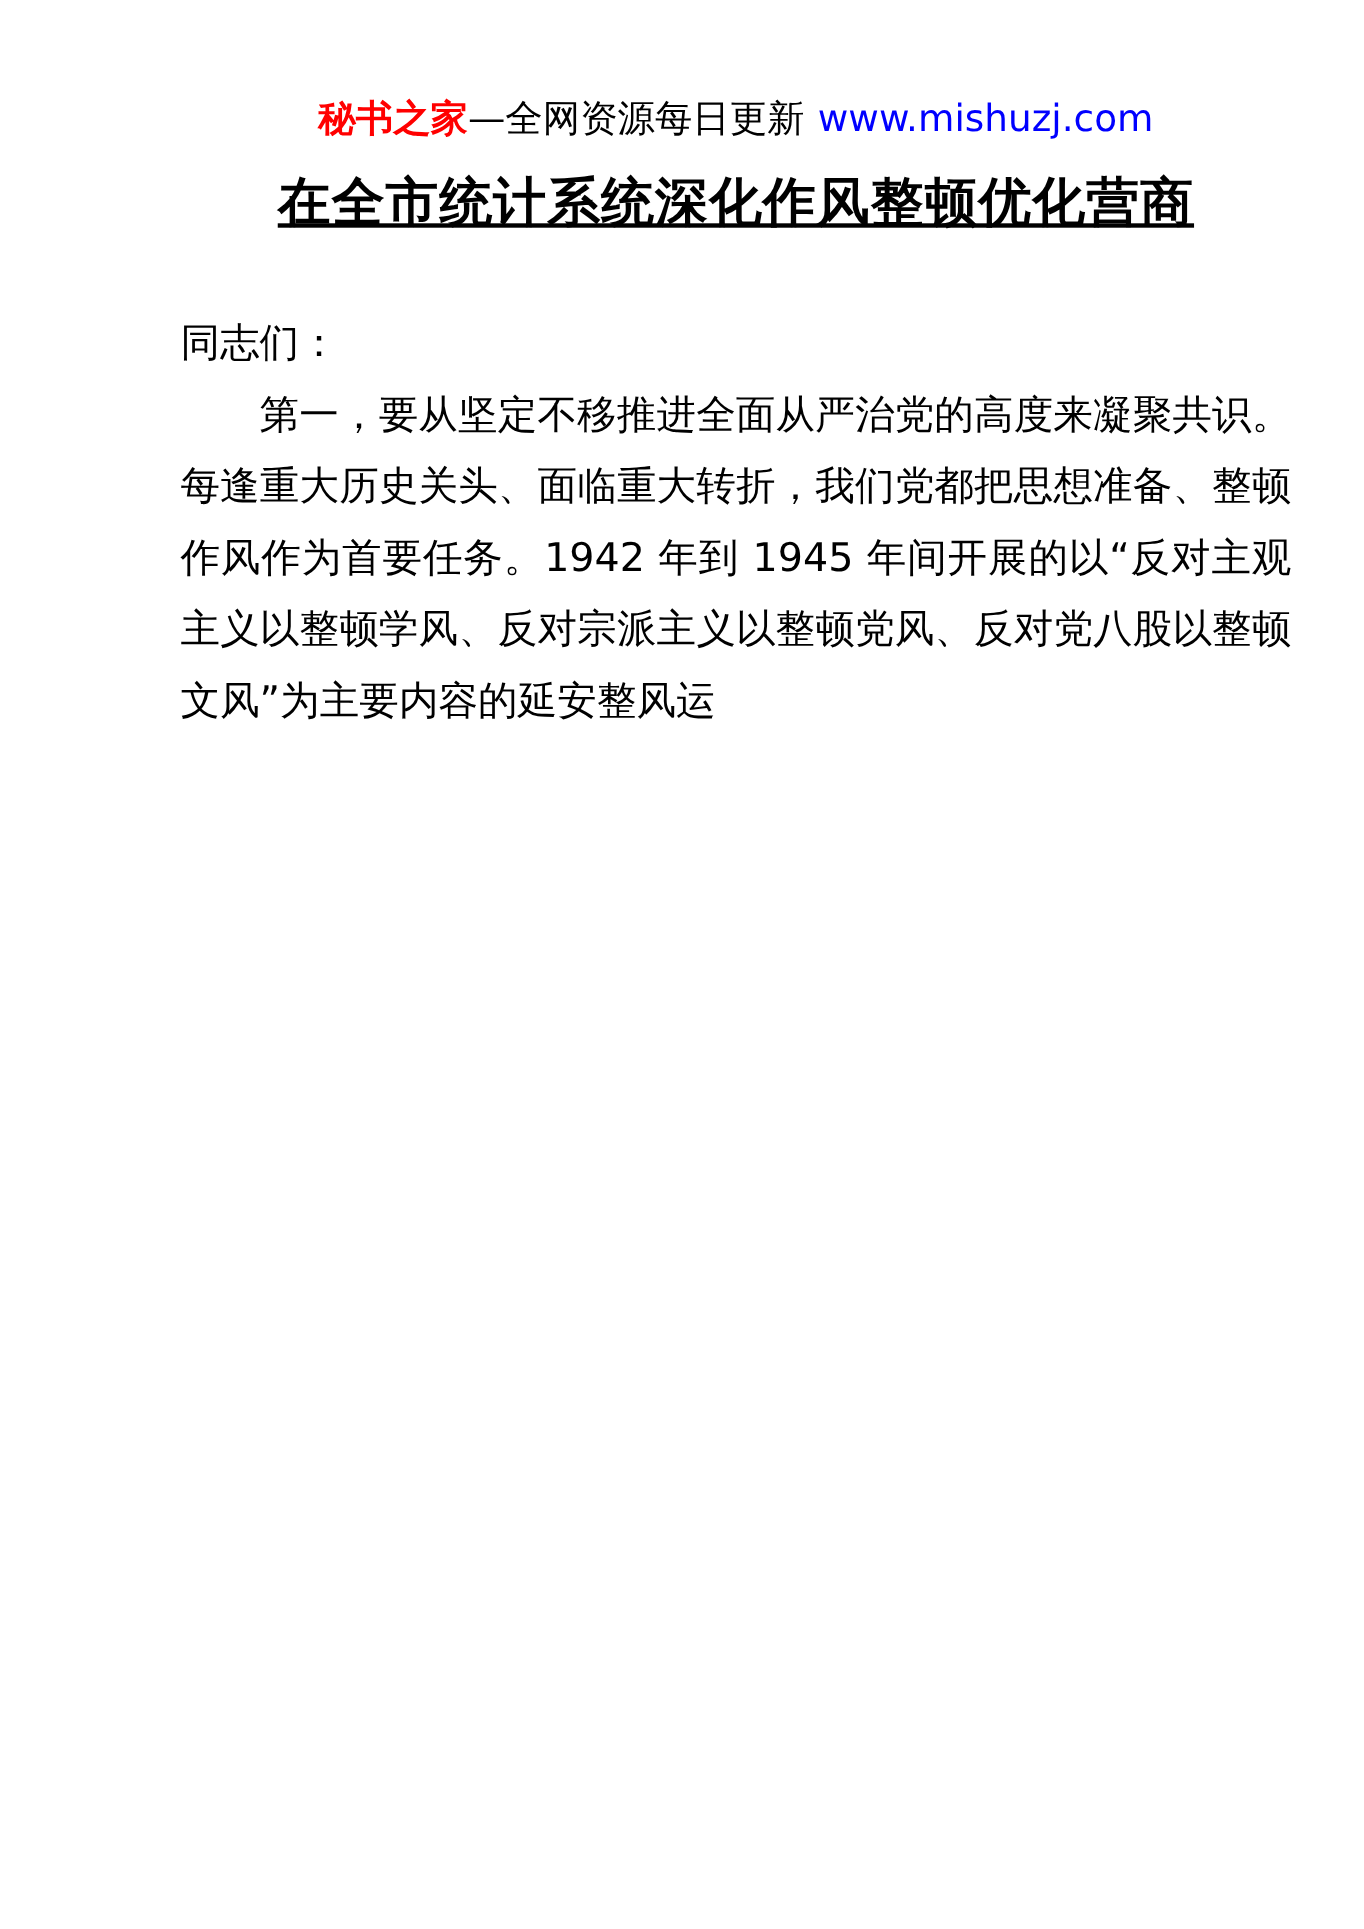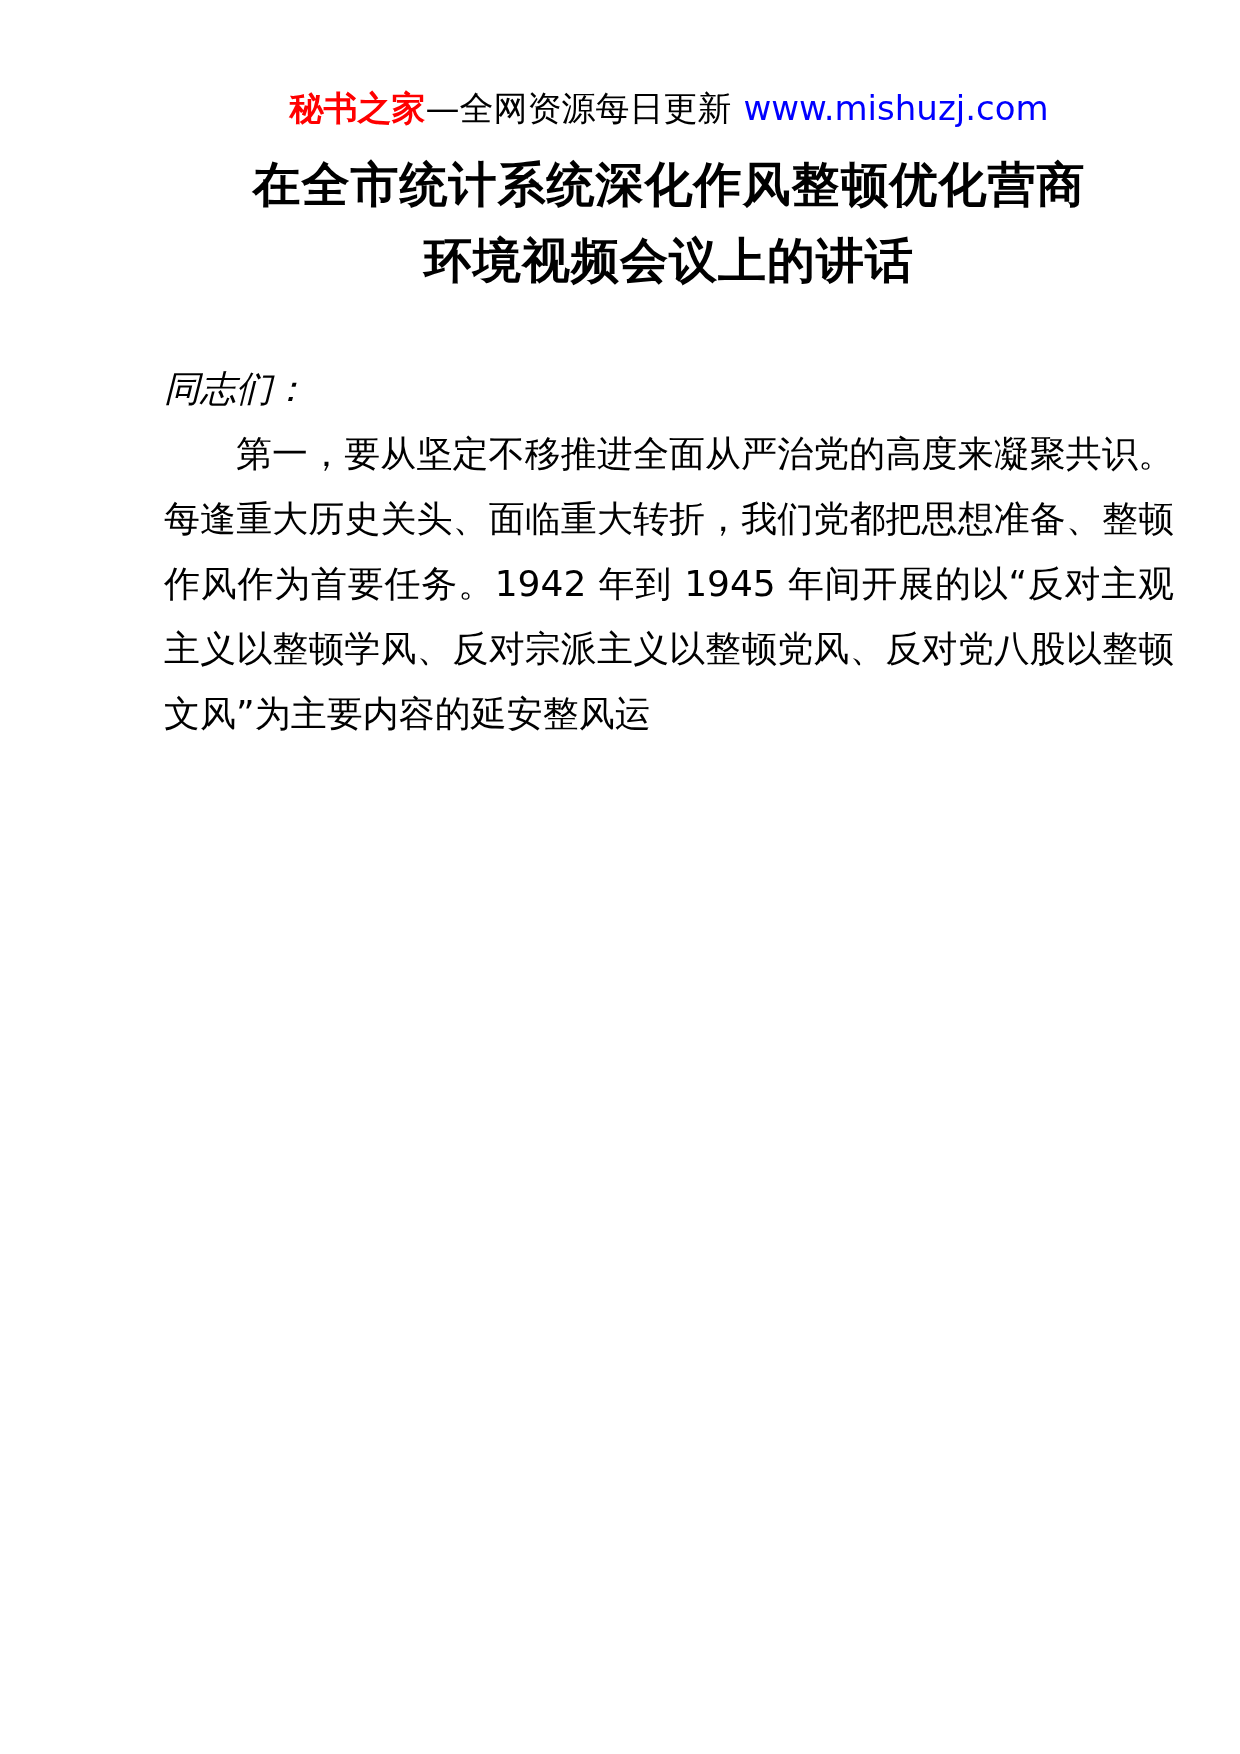--- a/index.html
+++ b/index.html
@@ -42,53 +42,52 @@
     margin-left: 12px;
   }
   
   .doc-title {
     margin-top: 14px;
     text-align: center;
     font-size: 48px;
     font-weight: bold;
     line-height: 76px;
     letter-spacing: 1px;
+    text-decoration: underline;
   }
   
   .doc-body {
     margin-top: 58px;
     font-size: 36px;
     line-height: 65px;
     text-align: justify;
   }
   .doc-body p {
     margin: 0;
     padding: 0;
     text-indent: 2em;
   }
   .doc-body p.salutation {
     text-indent: 0;
-    font-style: italic;
   }
   .doc-body p.heading {
     font-weight: bold;
   }
 </style>
 </head>
 <body>
 
 <div class="page">
 
   <div class="doc-header">
     <span class="brand">秘书之家</span><span class="separator">—</span><span class="tagline">全网资源每日更新</span><span class="url">www.mishuzj.com</span>
   </div>
 
   <div class="doc-title">
     <div>在全市统计系统深化作风整顿优化营商</div>
-    <div>环境视频会议上的讲话</div>
   </div>
 
   <div class="doc-body">
     <p class="salutation">同志们：</p>
     <p class="normal">第一，要从坚定不移推进全面从严治党的高度来凝聚共识。每逢重大历史关头、面临重大转折，我们党都把思想准备、整顿作风作为首要任务。1942 年到 1945 年间开展的以“反对主观主义以整顿学风、反对宗派主义以整顿党风、反对党八股以整顿文风”为主要内容的延安整风运</p>
   </div>
 
 </div>
 
 </body></html>

